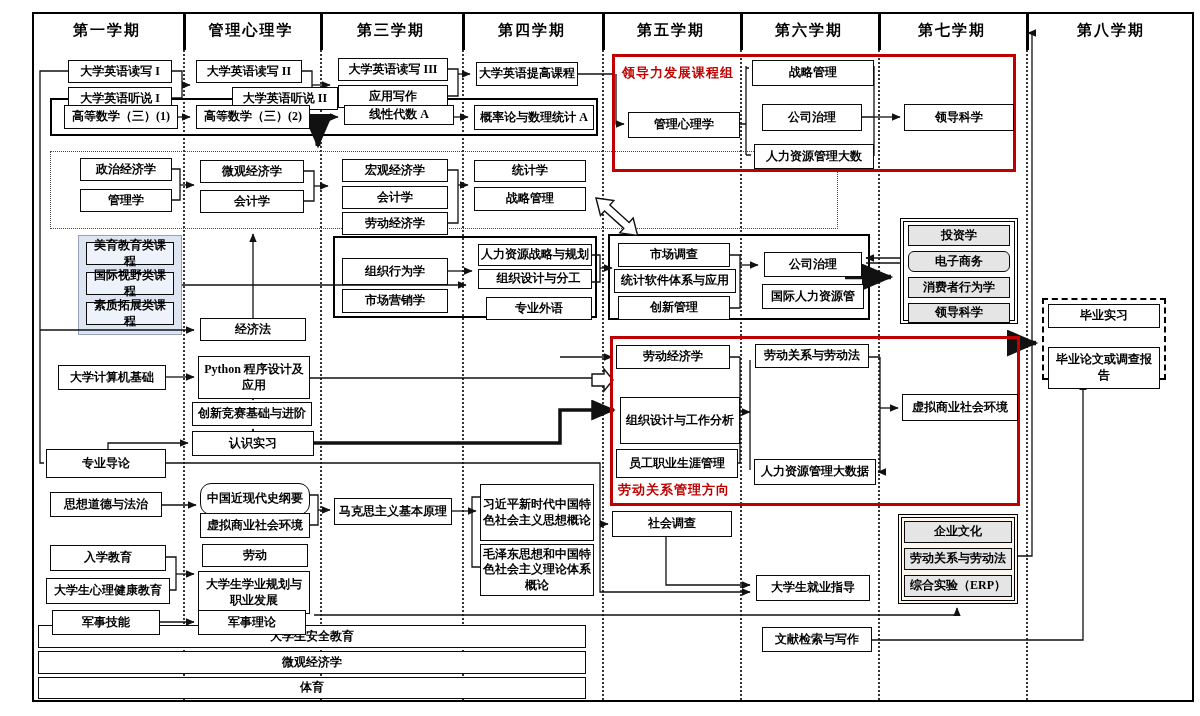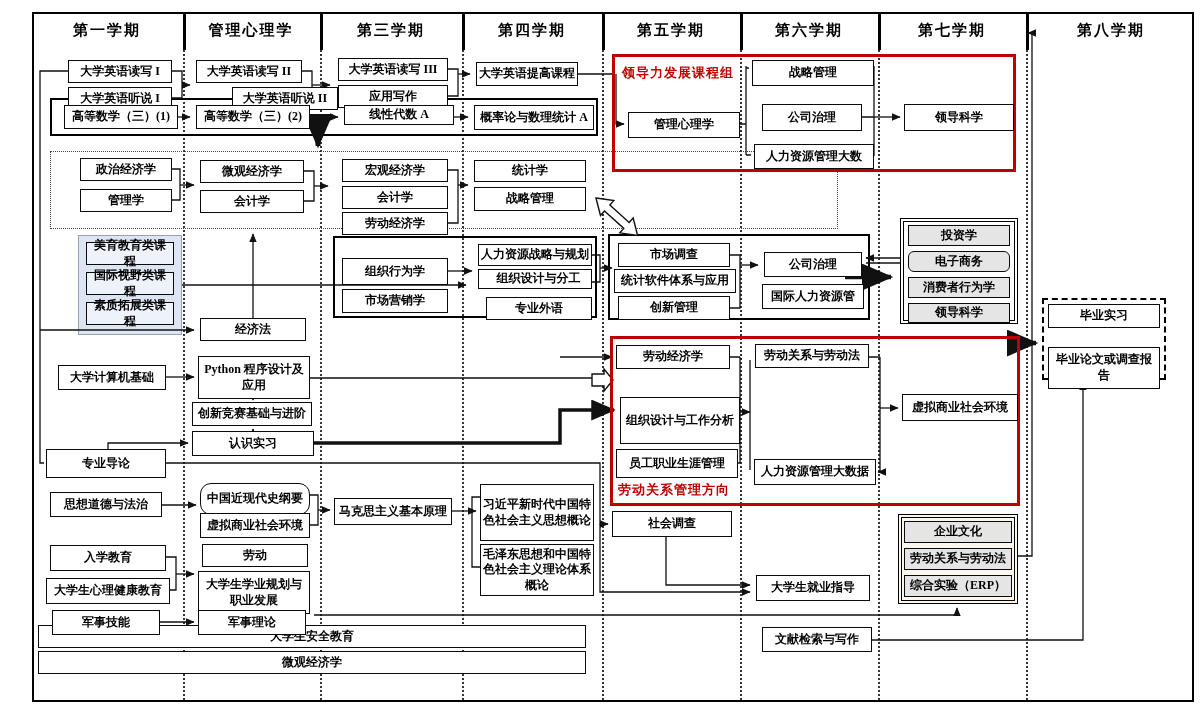--- a/index.html
+++ b/index.html
@@ -207,15 +207,16 @@
     <div class="box shaded" style="left: 908px; top: 277px; width: 102px; height: 21px;">消费者行为学</div>
     <div class="box shaded" style="left: 908px; top: 303px; width: 102px; height: 20px;">领导科学</div>
     <div class="box " style="left: 902px; top: 394px; width: 116px; height: 27px;">虚拟商业社会环境</div>
     <div class="box shaded" style="left: 904px; top: 521px; width: 108px; height: 22px;">企业文化</div>
     <div class="box shaded" style="left: 904px; top: 548px; width: 108px; height: 22px;">劳动关系与劳动法</div>
     <div class="box shaded" style="left: 904px; top: 575px; width: 108px; height: 22px;">综合实验（ERP）</div>
     <div class="box " style="left: 1048px; top: 304px; width: 112px; height: 24px;">毕业实习</div>
     <div class="box " style="left: 1048px; top: 333px; width: 112px; height: 42px; margin-top: 14px;">毕业论文或调查报告</div>
     <div class="box bar" style="left: 38px; top: 625px; width: 548px; height: 23px;">大学生安全教育</div>
     <div class="box bar" style="left: 38px; top: 651px; width: 548px; height: 23px;">微观经济学</div>
+    <div class="box bar" style="left: 38px; top: 677px; width: 548px; height: 22px;">体育</div>
     <div class="grouplabel" style="left: 622px; top: 64px;">领导力发展课程组</div>
     <div class="grouplabel" style="left: 618px; top: 481px;">劳动关系管理方向</div>
   </div>
 
 </body></html>

